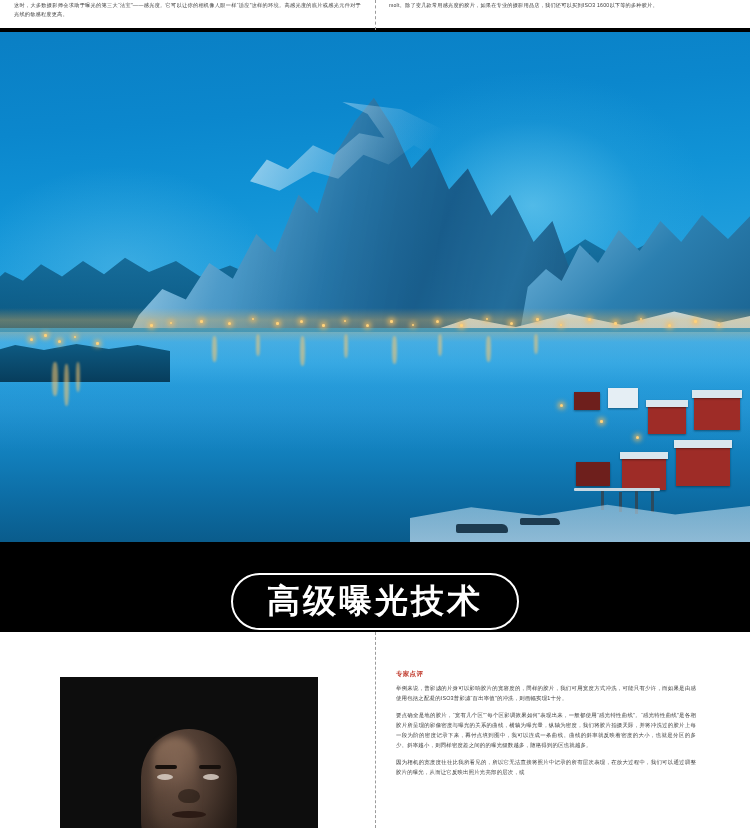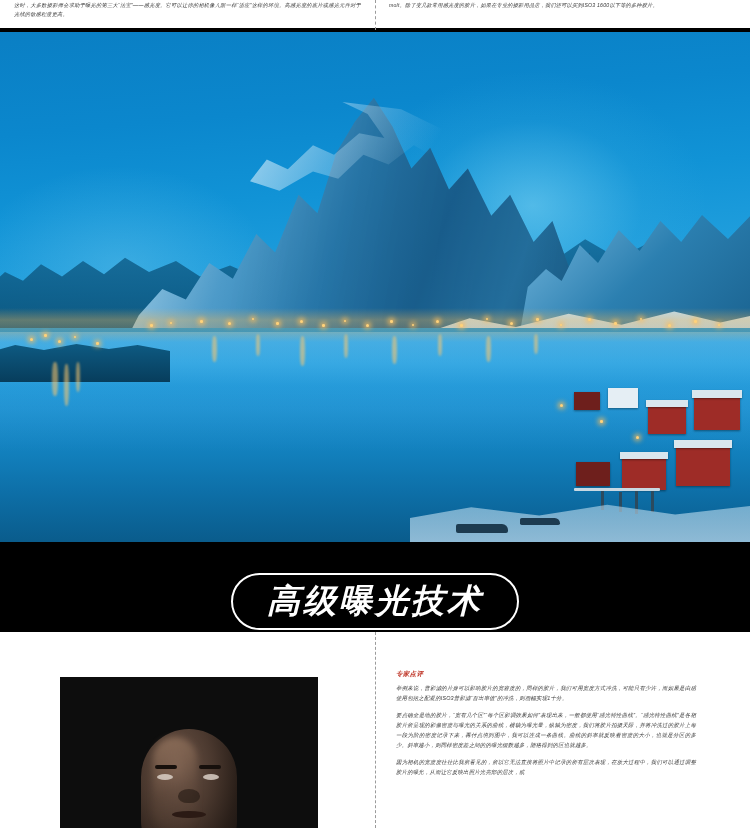--- a/index.html
+++ b/index.html
@@ -13,21 +13,20 @@
     position: relative;
     overflow: hidden;
     font-family: "Liberation Sans", sans-serif;
     color: #222;
   }
 
   .page {
     position: absolute;
     inset: 0;
     background: #14b8a6;
-    font-style: italic;
   }
 
   
   .top-band {
     position: absolute;
     top: 0; left: 0; right: 0;
     height: 28px;
     display: flex;
     background: #ffffff;
   }

